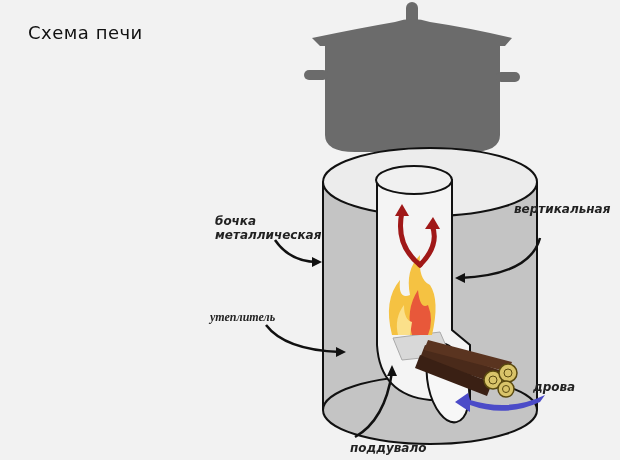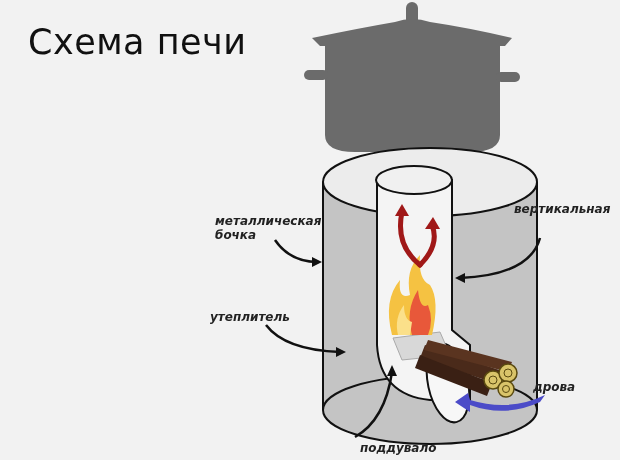--- a/index.html
+++ b/index.html
@@ -1,17 +1,17 @@
 <!DOCTYPE html>
 <html><head>
 <meta charset="utf-8">
 <style>
   html, body { margin:0; padding:0; }
   body { width:620px; height:460px; background:#f2f2f2; position:relative; overflow:hidden; font-family:"DejaVu Sans", sans-serif; }
-  .title { position:absolute; left:28px; top:22px; font-size:35px; color:#111; letter-spacing:0.5px; font-family:"DejaVu Sans", sans-serif; }
+  .title { position:absolute; left:28px; top:22px; font-size:18px; color:#111; letter-spacing:0.5px; font-family:"DejaVu Sans", sans-serif; }
   .lbl { position:absolute; font-size:12px; font-style:italic; font-weight:bold; color:#222; line-height:14px; font-family:"DejaVu Sans", sans-serif; }
   svg { position:absolute; left:0; top:0; }
 </style>
 </head>
 <body>
 
 <div class="title">Схема печи</div>
 
 <svg width="620" height="460" viewBox="0 0 620 460">
 
@@ -76,21 +76,21 @@
     <path d="M540 238 Q530 275 460 278"></path>
     <polygon points="455,278 465,273 465,283" fill="#111" stroke="none"></polygon>
     <path d="M266 325 Q285 350 340 352"></path>
     <polygon points="346,352 336,347 336,357" fill="#111" stroke="none"></polygon>
     <path d="M355 437 Q385 420 392 372"></path>
     <polygon points="392,365 387,376 397,376" fill="#111" stroke="none"></polygon>
   </g>
 </svg>
 
 <div class="lbl" style="left:215px;top:214px;">
+  <div>бочка</div>
   <div>металлическая</div>
-  <div>бочка</div>
 </div>
 <div class="lbl" style="left:514px;top:202px;">
   <div>вертикальная</div>
 </div>
-<div class="lbl" style="left:210px;top:310px;">утеплитель</div>
+<div class="lbl" style="left:210px;top:310px;font-family:Liberation Serif, serif;">утеплитель</div>
 <div class="lbl" style="left:533px;top:380px;text-align:right;">дрова</div>
-<div class="lbl" style="left:360px;top:441px;">поддувало</div>
+<div class="lbl" style="left:350px;top:441px;">поддувало</div>
 
 </body></html>

